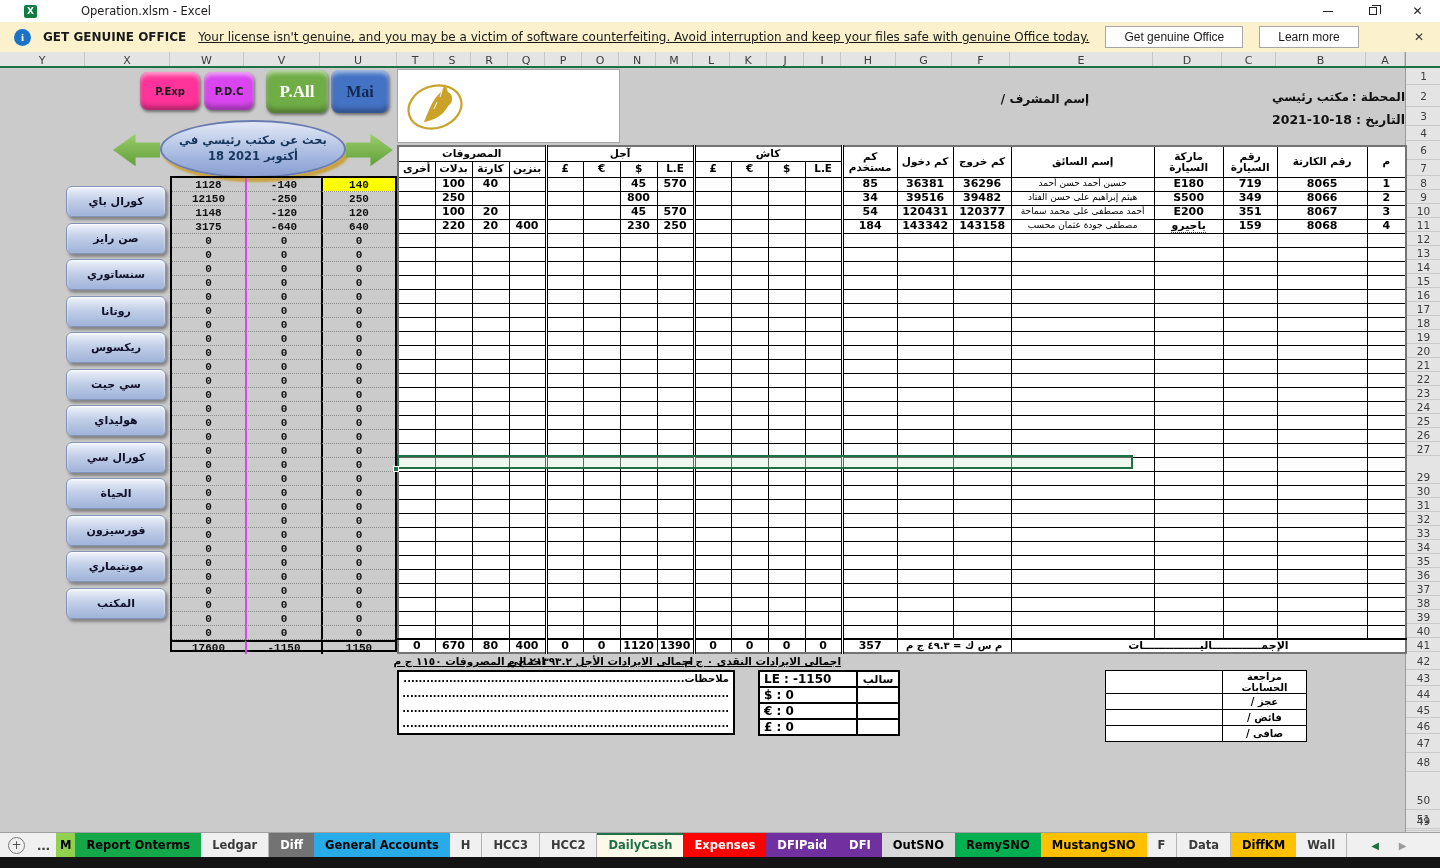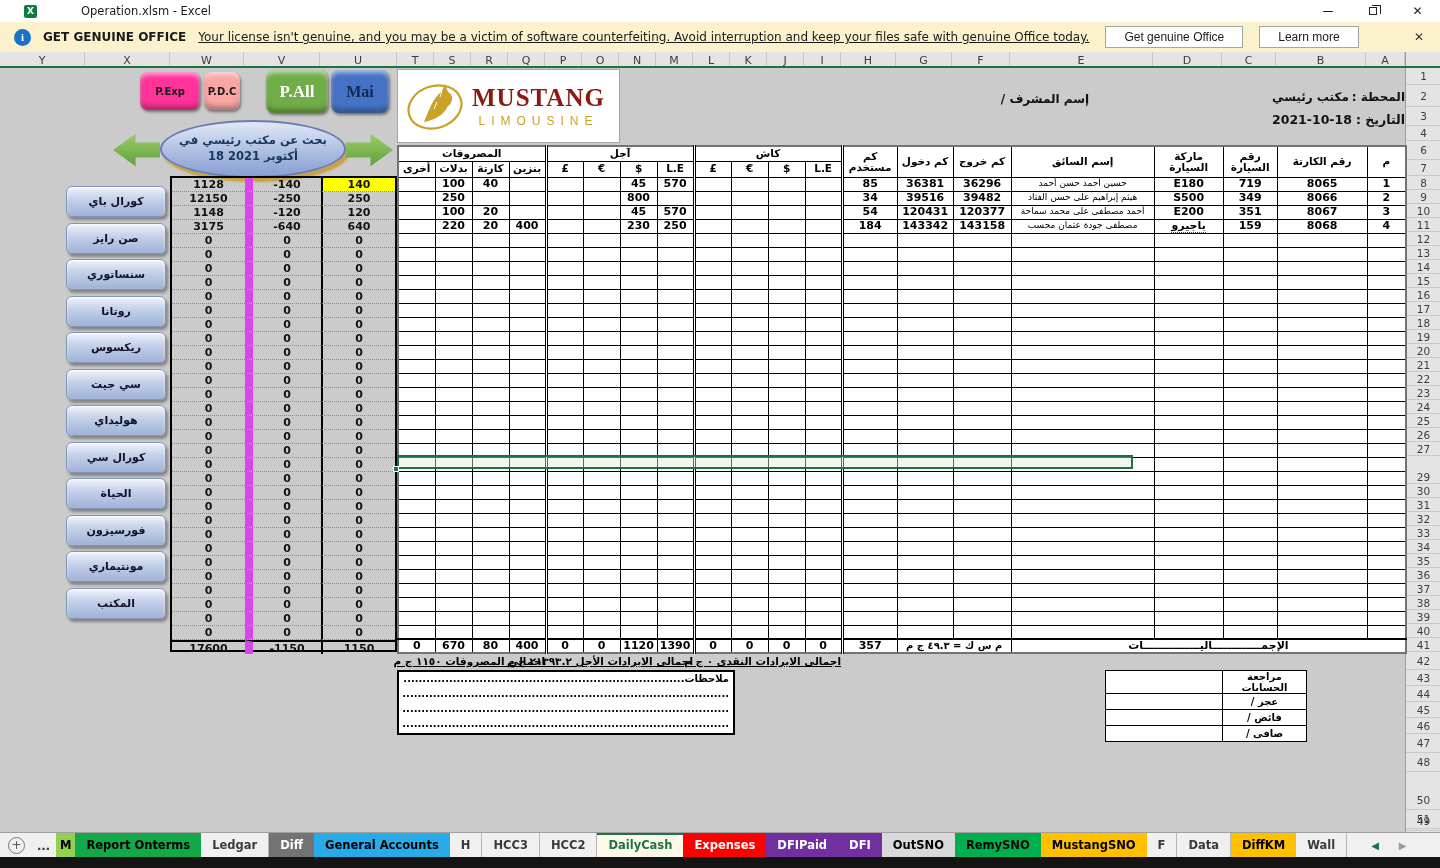--- a/index.html
+++ b/index.html
@@ -40,25 +40,25 @@
   
   .oval{position:absolute;left:160px;top:120px;width:186px;height:58px;border-radius:50%;background:linear-gradient(#e2e8f6,#9fb3dd 70%,#8aa0d2);border:2px solid #6b7db0;box-shadow:3px 4px 2px rgba(201,151,32,.8);display:flex;flex-direction:column;align-items:center;justify-content:center;color:#17365d;font-weight:bold;font-size:11.5px;line-height:1.35;cursor:pointer;}
   .arrow{position:absolute;top:133px;width:47px;height:34px;background:linear-gradient(#9ccf6c,#5f9e38);cursor:pointer;}
   .arrow.left{left:113px;clip-path:polygon(100% 28%,48% 28%,48% 2%,0 50%,48% 98%,48% 72%,100% 72%);}
   .arrow.right{left:346px;clip-path:polygon(0 28%,52% 28%,52% 2%,100% 50%,52% 98%,52% 72%,0 72%);}
 
   
   .hbtn{position:absolute;left:66px;width:100px;height:31px;border-radius:6px;border:1px solid #8494b8;background:linear-gradient(#eef2fa,#c2cfe8 45%,#9fb2d8);box-shadow:2px 3px 3px rgba(0,0,0,.35),inset 0 1px 2px #fff;display:flex;align-items:center;justify-content:center;font-size:11px;font-weight:bold;color:#101028;cursor:pointer;}
 
   
-  .wvu{position:absolute;left:170px;top:176px;width:227px;height:476px;border:2px solid #000;}
+  .wvu{position:absolute;left:170px;top:176px;width:227px;height:476px;border:2px solid #000;font-family:Liberation Mono, monospace;}
   .wvu-row{display:flex;height:14px;}
   .wvu-cell{height:100%;display:flex;align-items:center;justify-content:center;font-size:11px;font-weight:bold;color:#111;border-bottom:1px dotted #8a8a8a;}
   .wvu-cell.c0{width:73px;}
-  .wvu-cell.c1{width:76px;border-left:8px solid #d946ef;}
+  .wvu-cell.c1{width:76px;border-left:2px solid #d946ef;}
   .wvu-cell.c2{width:74px;border-left:2px solid #000;}
   .wvu-row.tot .wvu-cell{border-top:2px solid #000;border-bottom:none;}
   .wvu-cell.yellow{background:#ffff00;}
 
   
   .logobox{position:absolute;left:397px;top:69px;width:223px;height:74px;background:#fff;border:1px solid #a5a5a5;display:flex;align-items:center;}
   .horse{margin-left:6px;flex:0 0 auto;}
   .logo-text{margin-left:6px;display:flex;flex-direction:column;align-items:center;}
   .logo-main{font-family:"Liberation Serif",serif;font-weight:bold;font-size:25px;letter-spacing:1px;color:#8c1a13;line-height:1;}
   .logo-sub{font-family:"Liberation Sans",sans-serif;font-size:12px;letter-spacing:6px;color:#c9a227;margin-top:4px;}
@@ -218,21 +218,21 @@
       <div class="rh-cell" style="top: 666px; height: 19px;">47</div>
       <div class="rh-cell" style="top: 685px; height: 19px;">48</div>
       <div class="rh-cell" style="top: 744px; height: 19px;">49</div>
       <div class="rh-cell" style="top: 723px; height: 19px;">50</div>
       <div class="rh-cell" style="top: 742px; height: 19px;">51</div>
       <div class="rh-cell" style="top: 761px; height: 14px;">52</div>
     </div>
 
   <div id="macros">
       <div class="macro" style="left: 140px; top: 72px; width: 60px; height: 38px; font-size: 10px; background: rgb(255, 51, 153); color: rgb(26, 26, 26);">P.Exp</div>
-      <div class="macro" style="left: 204px; top: 72px; width: 36px; height: 38px; font-size: 10px; background: #fca5a5; color: rgb(26, 26, 26);">P.D.C</div>
+      <div class="macro" style="left: 204px; top: 72px; width: 50px; height: 38px; font-size: 10px; background: #d946ef; color: rgb(26, 26, 26);">P.D.C</div>
       <div class="macro" style="left: 266px; top: 70px; width: 62px; height: 43px; font-size: 17px; background: rgb(112, 173, 71); color: rgb(255, 255, 255); font-family: &quot;Liberation Serif&quot;, serif;">P.All</div>
       <div class="macro" style="left: 331px; top: 70px; width: 58px; height: 43px; font-size: 16px; background: rgb(68, 114, 196); color: rgb(16, 42, 82); font-family: &quot;Liberation Serif&quot;, serif;">Mai</div>
     </div>
 
   <div class="arrow left"></div>
   <div class="oval">
     <span>بحث عن مكتب رئيسي في</span>
     <span>18 أكتوبر 2021</span>
   </div>
   <div class="arrow right"></div>
@@ -424,24 +424,20 @@
         <div class="wvu-cell c2">1150</div>
       </div>
     </div>
 
   <div class="logobox">
     <svg class="horse" width="62" height="62" viewBox="0 0 62 62">
       <ellipse cx="31" cy="32" rx="27" ry="21" fill="none" stroke="#c9a227" stroke-width="2.2" transform="rotate(-18 31 32)"></ellipse>
       <path d="M20 47 C 26 32 29 24 38 16 L 41 9 L 44 17 C 50 20 49 28 44 31 C 39 41 30 45 20 47 Z" fill="#c9a227"></path>
       <path d="M38 16 L 36 22 M33 27 L 30 34" stroke="#fff" stroke-width="1"></path>
     </svg>
-    <div class="logo-text">
-      <div class="logo-main">MUSTANG</div>
-      <div class="logo-sub">LIMOUSINE</div>
-    </div>
   </div>
 
   <div class="sup-label">إسم المشرف /</div>
   <div class="station-line">
     <span>المحطة :</span>
     <span>مكتب رئيسي</span>
   </div>
   <div class="date-line">
     <span>التاريخ :</span>
     <span>2021-10-18</span>
@@ -1252,20 +1248,40 @@
   <div class="sum-text" style="left:397px;width:148px;">اجمالي المصروفات ١١٥٠ ج م</div>
   <div class="sum-text" style="left:545px;width:148px;">اجمالى الايرادات الأجل ٢١٣٩٣.٢ ج م</div>
   <div class="sum-text" style="left:693px;width:148px;">اجمالى الايرادات النقدى ٠ ج م</div>
 
   <div class="notesbox" id="notesbox">
       <div class="notes-line">ملاحظات................................................................................................................................................................</div>
       <div class="notes-line">................................................................................................................................................................</div>
       <div class="notes-line">................................................................................................................................................................</div>
       <div class="notes-line">................................................................................................................................................................</div>
     </div>
+  <table class="curbox" id="curbox">
+      <tbody>
+        <tr>
+          <td>LE  : -1150</td>
+          <td class="flag">سالب</td>
+        </tr>
+        <tr>
+          <td>$  : 0</td>
+          <td class="flag"></td>
+        </tr>
+        <tr>
+          <td>€  : 0</td>
+          <td class="flag"></td>
+        </tr>
+        <tr>
+          <td>£  : 0</td>
+          <td class="flag"></td>
+        </tr>
+      </tbody>
+    </table>
   <table class="revbox" id="revbox">
       <tbody>
         <tr>
           <td class="blank"></td>
           <td>مراجعة الحسابات</td>
         </tr>
         <tr>
           <td class="blank"></td>
           <td>عجز /</td>
         </tr>

